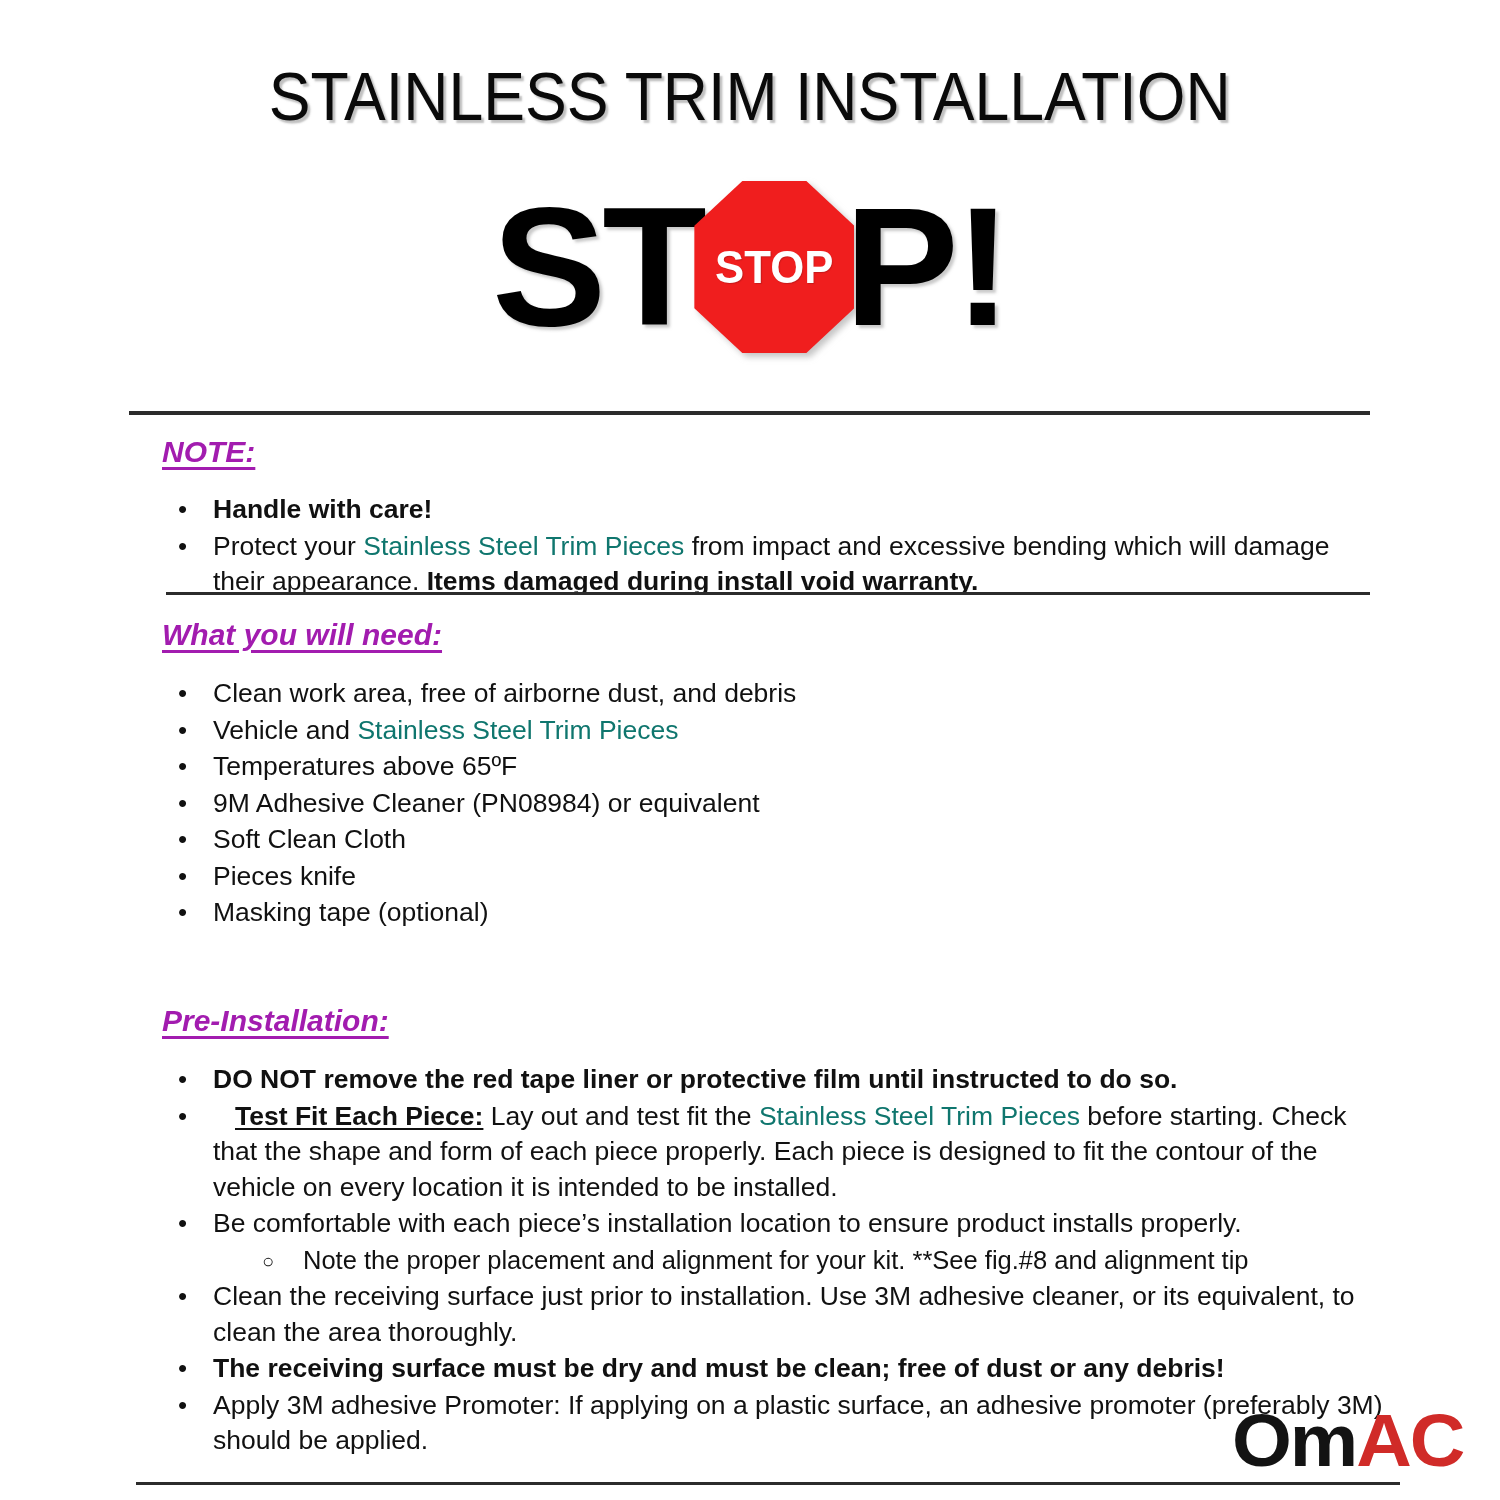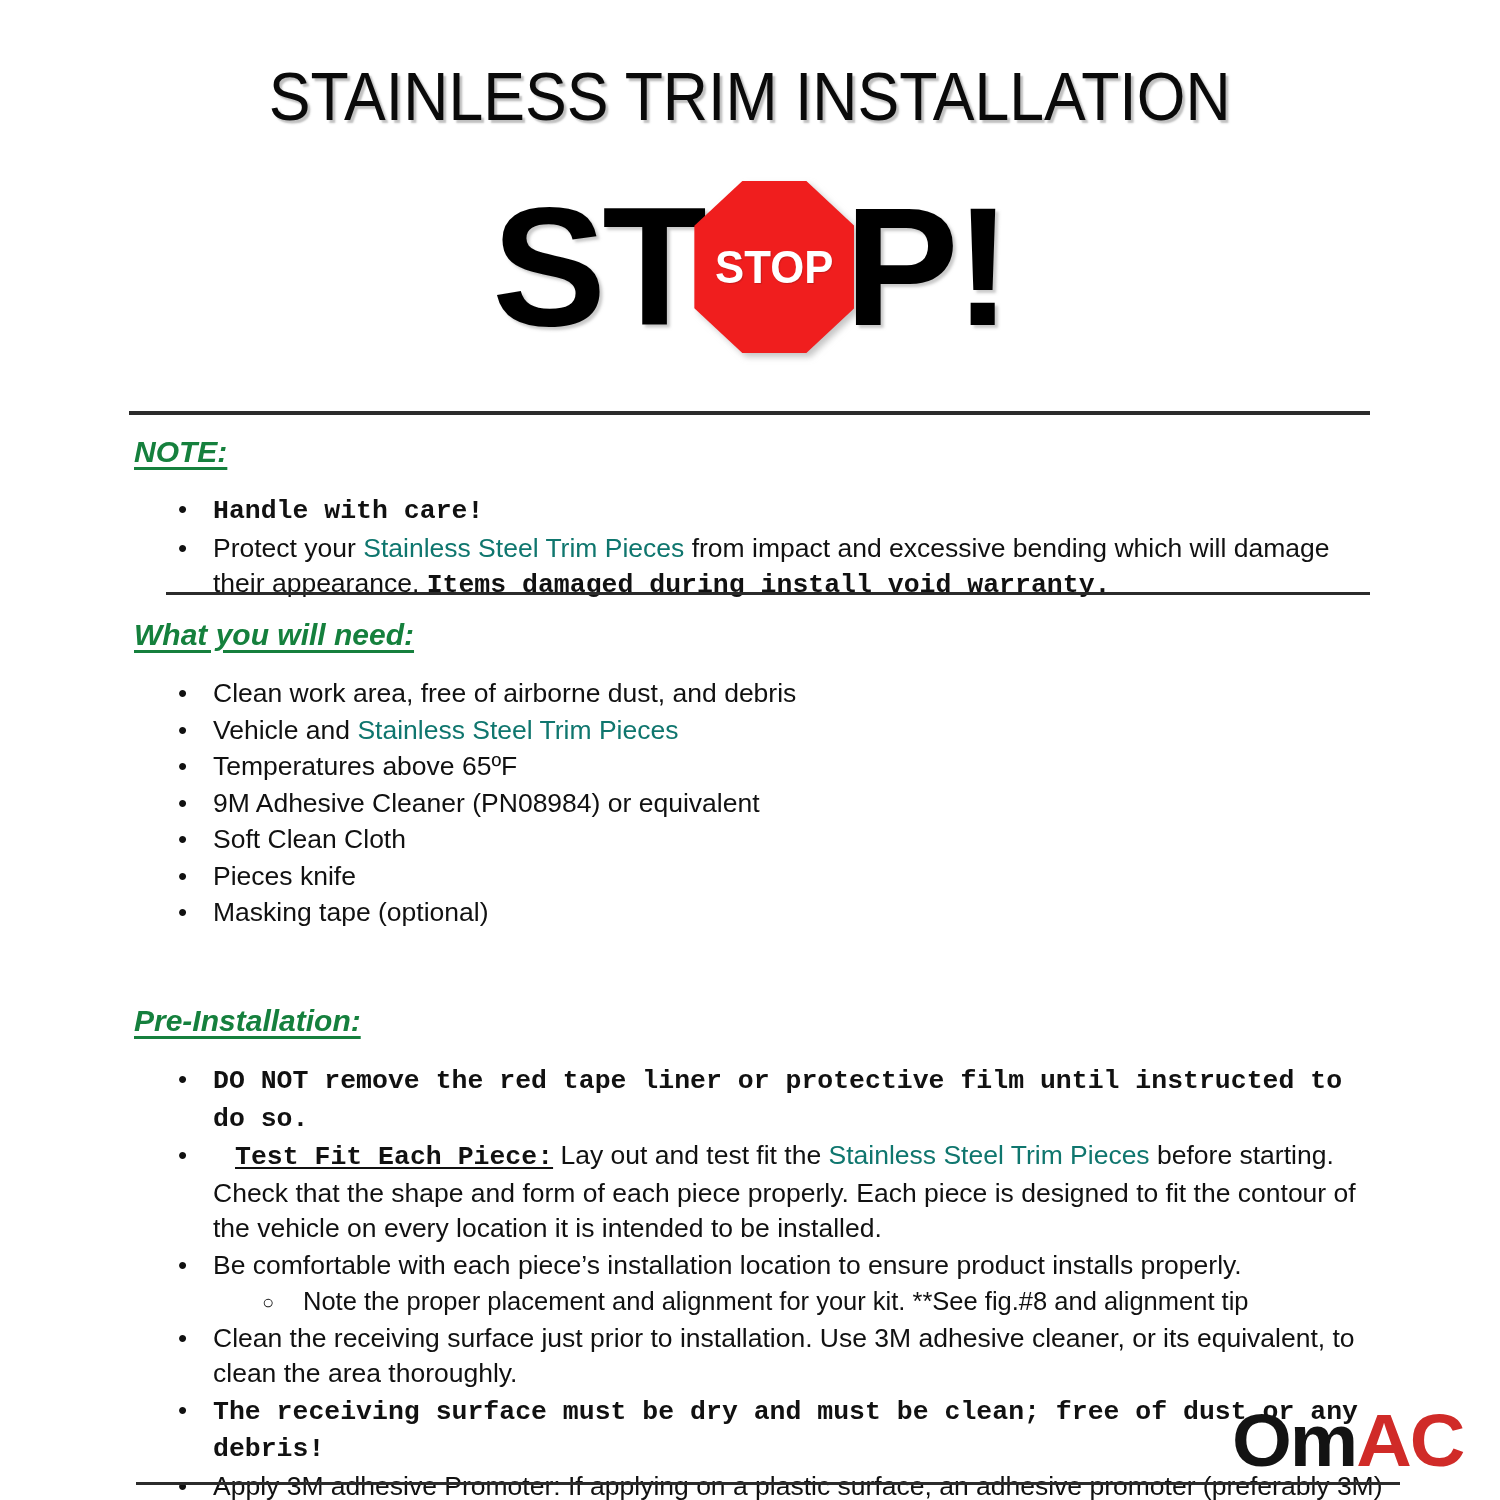--- a/index.html
+++ b/index.html
@@ -111,22 +111,23 @@
   
   .section-heading {
     position: absolute;
     font-family: "Liberation Sans", sans-serif;
     font-weight: 700;
     font-style: italic;
     font-size: 30px;
     text-decoration: underline;
     text-underline-offset: 5px;
     text-decoration-thickness: 3px;
-    color: #15803d;
+    color: #a21caf;
     white-space: nowrap;
+    margin-left: 28px;
   }
   .h-note       { left: 134px; top: 435px; }
   .h-need       { left: 134px; top: 618px; }
   .h-preinstall { left: 134px; top: 1004px; }
 
   
   .list {
     position: absolute;
     font-family: "Liberation Sans", sans-serif;
     font-size: 26.5px;
@@ -154,21 +155,21 @@
   .li.sub {
     padding-left: 133px;
     font-size: 25.5px;
   }
   .li.sub > .marker {
     left: 92px;
     font-size: 20px;
     line-height: 36px;
   }
 
-  .li.b, .li .b { font-weight: 700; font-family: Liberation Mono, monospace; }
+  .li.b, .li .b { font-weight: 700; }
   .li .u { text-decoration: underline; text-underline-offset: 3px; margin-left: 22px; }
   .li .red { color: #0f766e; }
 
   .txt { display: inline; }
 
   
   .omac-logo {
     position: absolute;
     left: 1232px;
     top: 1404px;

